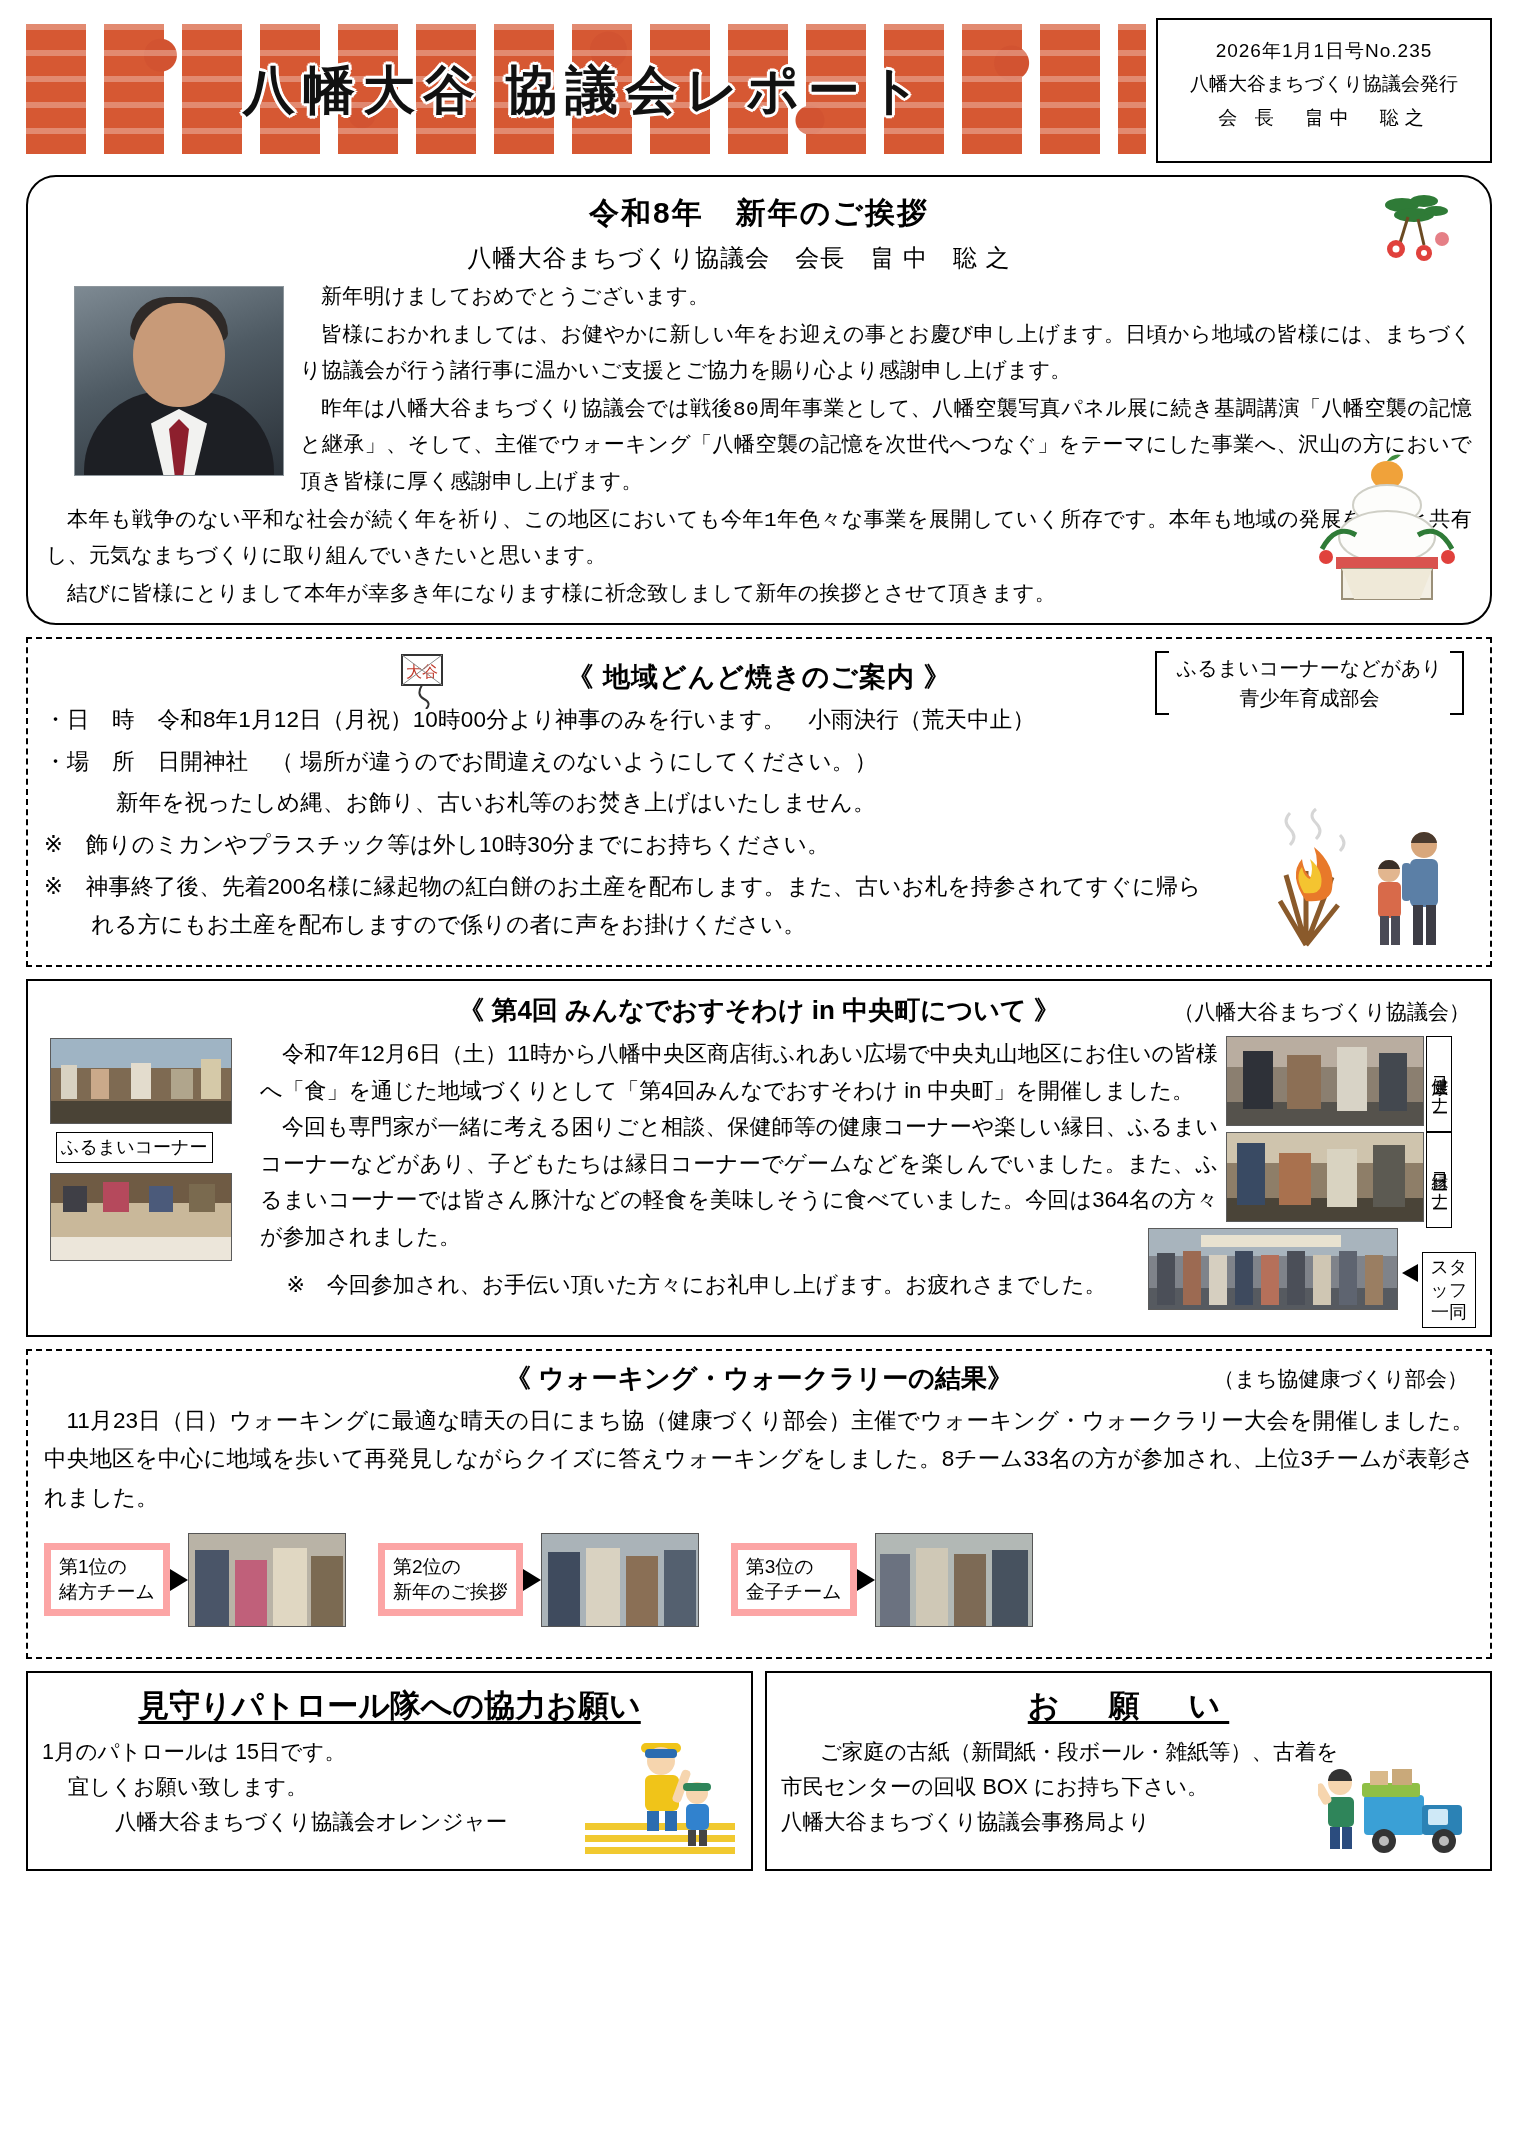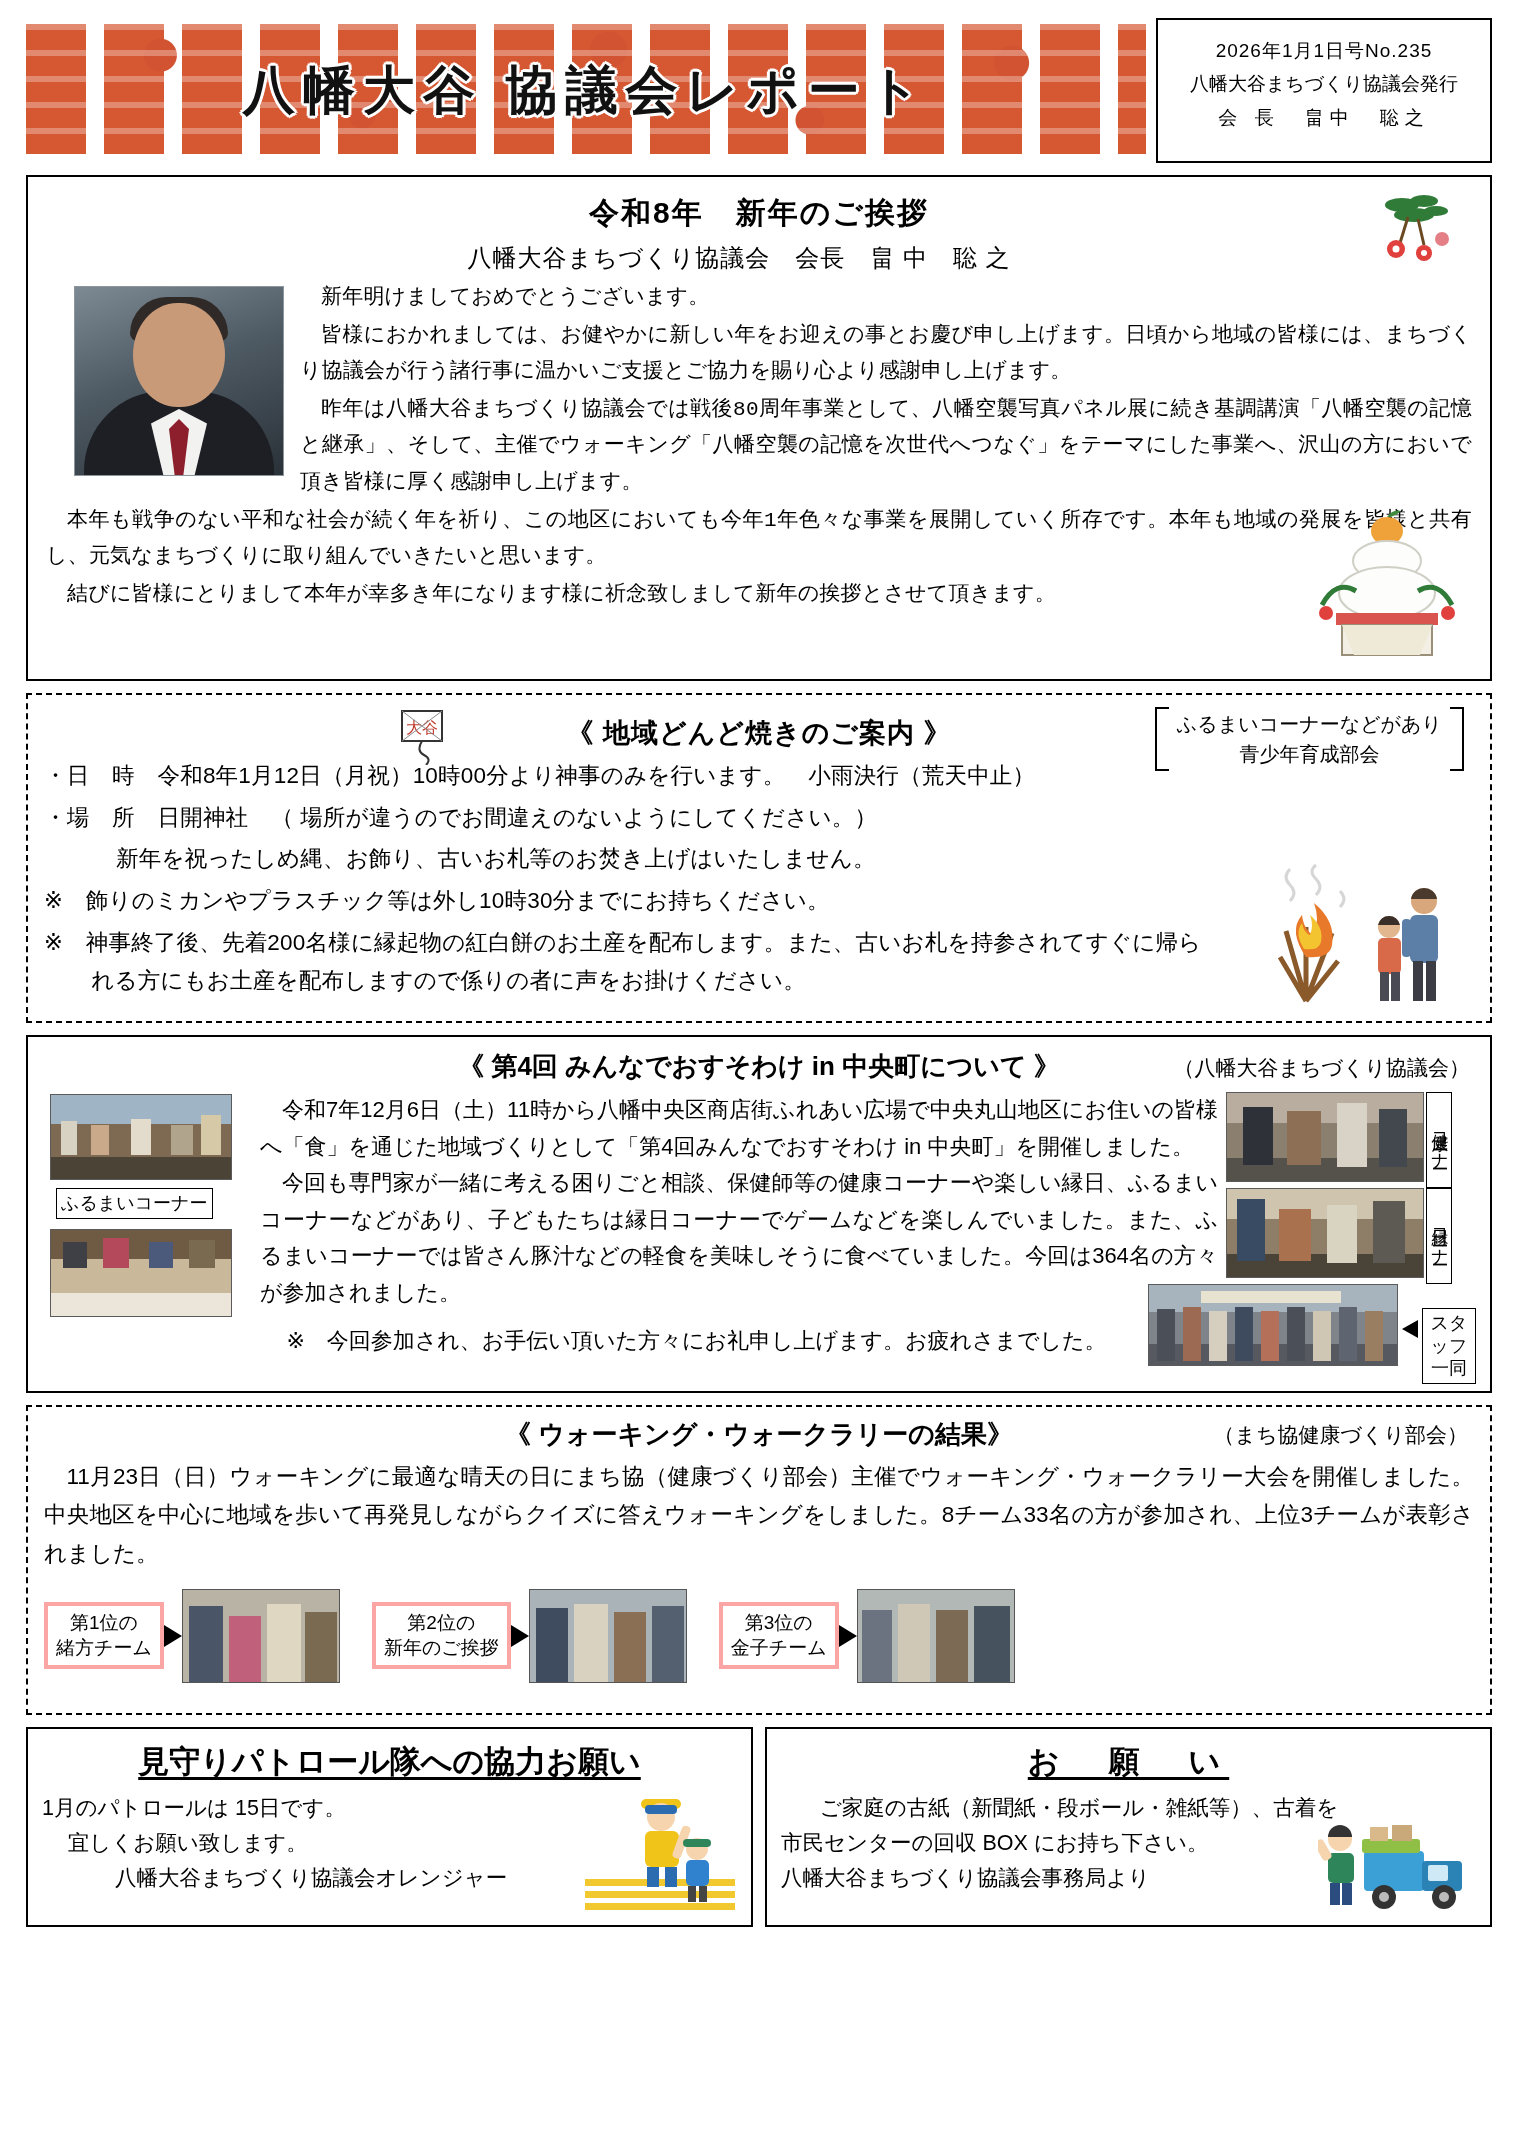--- a/index.html
+++ b/index.html
@@ -94,21 +94,22 @@
   }
   .box.dashed {
     border-style: dashed;
     border-width: 2px;
   }
   p { margin: 0; }
 
   
   #greeting {
     padding: 16px 18px 14px 18px;
-    height: 506px;
+    height: 450px;
+    border-radius: 30px;
   }
   #greeting .title {
     font-size: 30px;
     font-weight: bold;
     text-align: center;
     letter-spacing: 2px;
     margin-bottom: 8px;
   }
   #greeting .subtitle {
     font-size: 24px;
@@ -334,24 +335,24 @@
     display: flex;
     align-items: center;
     margin-top: 16px;
     gap: 6px;
   }
   .team {
     display: flex;
     align-items: center;
   }
   .team .label {
-    border: 4px solid #fca5a5;
+    border: 7px solid #fca5a5;
     font-size: 19px;
     line-height: 1.3;
-    text-align: center;
+    text-align: left;
     padding: 5px 8px;
     background: #fff;
     white-space: nowrap;
   }
   .team .tri {
     width: 0; height: 0;
     border-top: 11px solid transparent;
     border-bottom: 11px solid transparent;
     border-left: 18px solid #000;
   }

